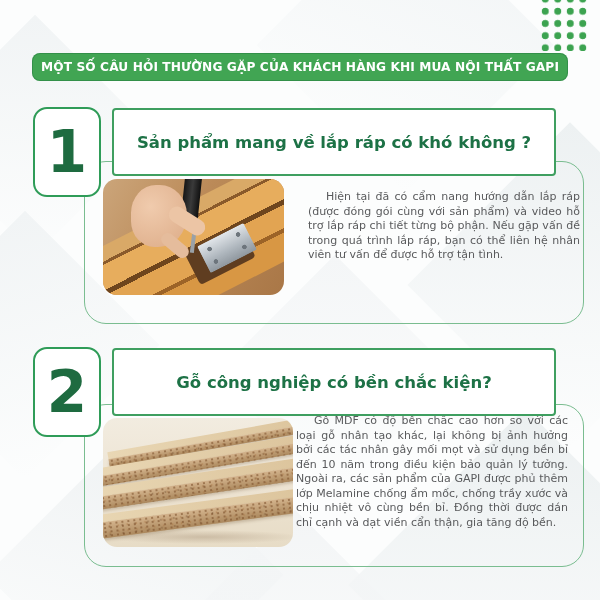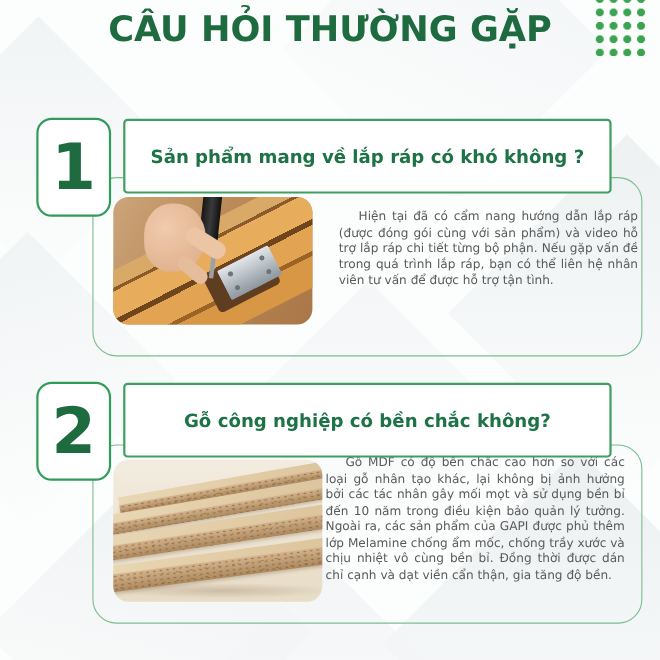--- a/index.html
+++ b/index.html
@@ -136,22 +136,24 @@
 
   <div class="bgshape bs1"></div>
   <div class="bgshape bs2"></div>
   <div class="bgshape bs3"></div>
   <div class="bgshape bs4"></div>
   <div class="bgshape bs5"></div>
   <div class="bgshape bs6"></div>
   <div class="bgshape bs7"></div>
   <div class="bgshape bs8"></div>
 
-  <div class="title">CÂU HỎI THƯỜNG GẶP</div>
   <div class="dotgrid"></div>
+  <div class="subtitle">
+    <span>MỘT SỐ CÂU HỎI THƯỜNG GẶP CỦA KHÁCH HÀNG KHI MUA NỘI THẤT GAPI</span>
+  </div>
 
   <div>
     <div class="numbox" style="top:107px;">
       <span>1</span>
     </div>
     <div class="qpill" style="top:108px;">
       <span>Sản phẩm mang về lắp ráp có khó không ?</span>
     </div>
     <div class="cbox" style="top:161px;"></div>
 
@@ -167,21 +169,21 @@
     </div>
 
     <div class="answer" style="top:190px;margin-left:12px;">Hiện tại đã có cẩm nang hướng dẫn lắp ráp (được đóng gói cùng với sản phẩm) và video hỗ trợ lắp ráp chi tiết từng bộ phận. Nếu gặp vấn đề trong quá trình lắp ráp, bạn có thể liên hệ nhân viên tư vấn để được hỗ trợ tận tình.</div>
   </div>
 
   <div>
     <div class="numbox" style="top:347px;">
       <span>2</span>
     </div>
     <div class="qpill" style="top:348px;">
-      <span>Gỗ công nghiệp có bền chắc không?</span>
+      <span>Gỗ công nghiệp có bền chắc kiện?</span>
     </div>
     <div class="cbox" style="top:404px;"></div>
 
     <div class="photo2">
       <div class="p2-shadow"></div>
       <div class="board b1">
           <div class="bt"></div>
           <div class="be"></div>
         </div>
       <div class="board b2">

